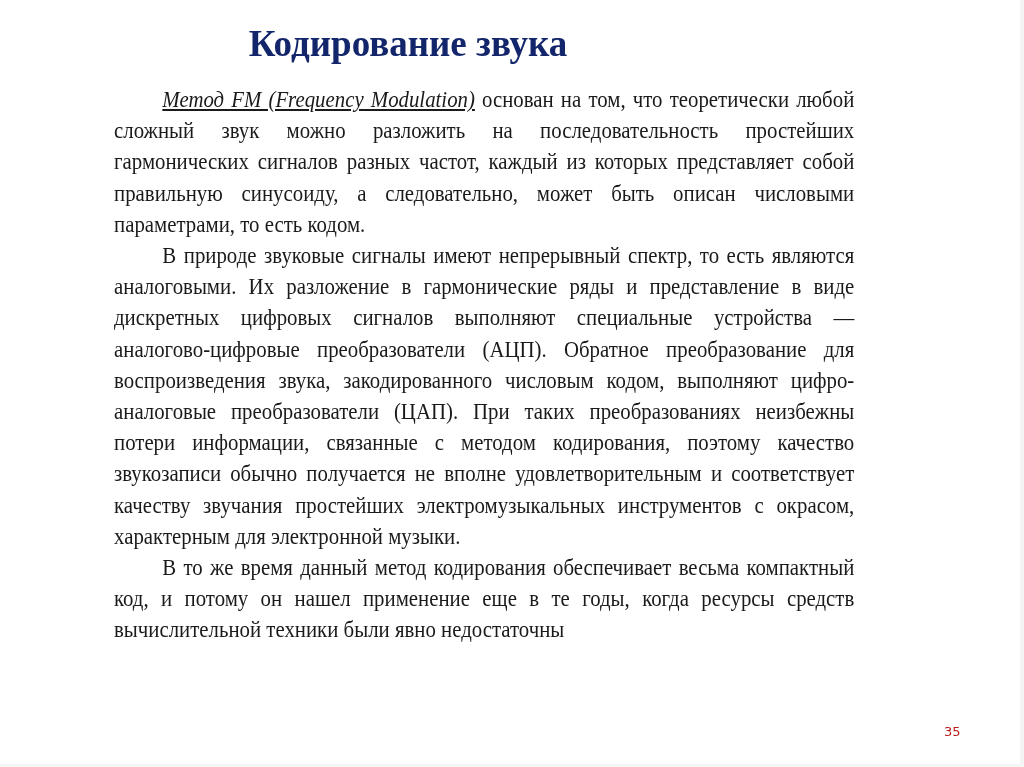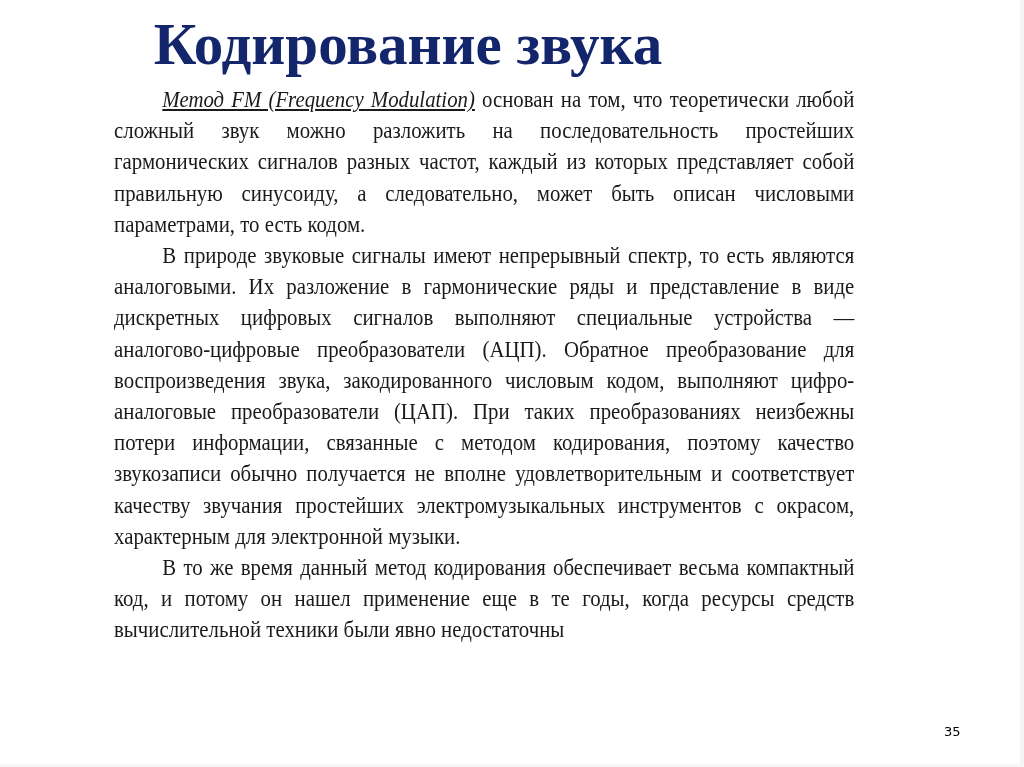--- a/index.html
+++ b/index.html
@@ -4,33 +4,33 @@
   <style>
     html, body { margin: 0; padding: 0; }
     body {
       width: 1024px; height: 767px; background: #ffffff; position: relative; overflow: hidden;
       font-family: "Liberation Serif", serif;
     }
     .edge-right { position: absolute; right: 0; top: 0; width: 4px; height: 767px; background: #f4f4f4; }
     .edge-bottom { position: absolute; left: 0; bottom: 0; width: 1024px; height: 3px; background: #f6f6f6; }
     .title {
       position: absolute; left: 0; width: 816px; top: 14px; text-align: center;
-      font-family: "Liberation Serif", serif; font-weight: bold; font-size: 59px; color: #14266b;
+      font-family: "Liberation Serif", serif; font-weight: bold; font-size: 37px; color: #14266b;
       line-height: 60px;
     }
     .body-text {
       position: absolute; left: 114px; width: 796px; top: 84px;
       font-family: "Liberation Serif", serif; font-size: 22.4px; line-height: 31.2px; color: #1a1a1a;
       text-align: justify; transform: scaleX(0.93); transform-origin: left top;
     }
     .body-text p { margin: 0; text-indent: 52px; }
     .body-text p .it { font-style: italic; text-decoration: underline; }
     .page-num {
       position: absolute; left: 944px; top: 724px; font-family: "DejaVu Sans", sans-serif;
-      font-size: 13px; color: #000000;
+      font-size: 13px; color: #b91c1c;
     }
   </style>
 </head>
 <body>
 
 <div class="edge-right"></div>
 <div class="edge-bottom"></div>
 
 <h1 class="title" style="margin:0;">Кодирование звука</h1>
 

